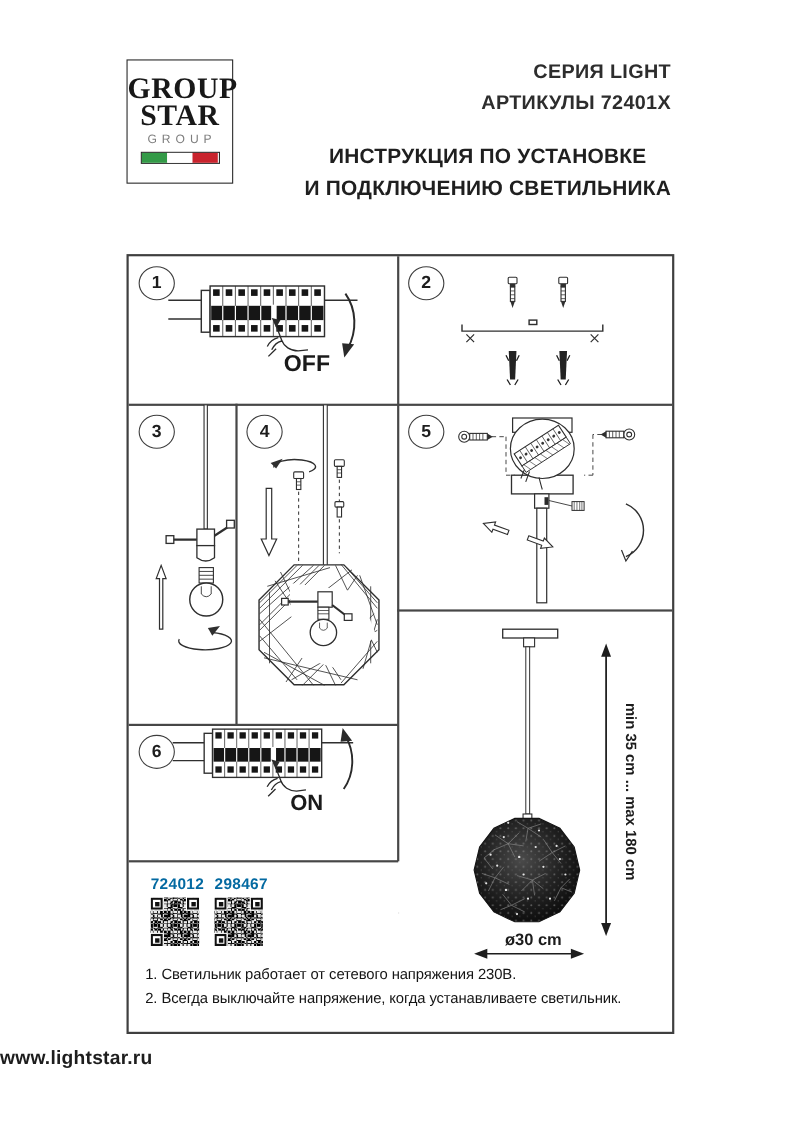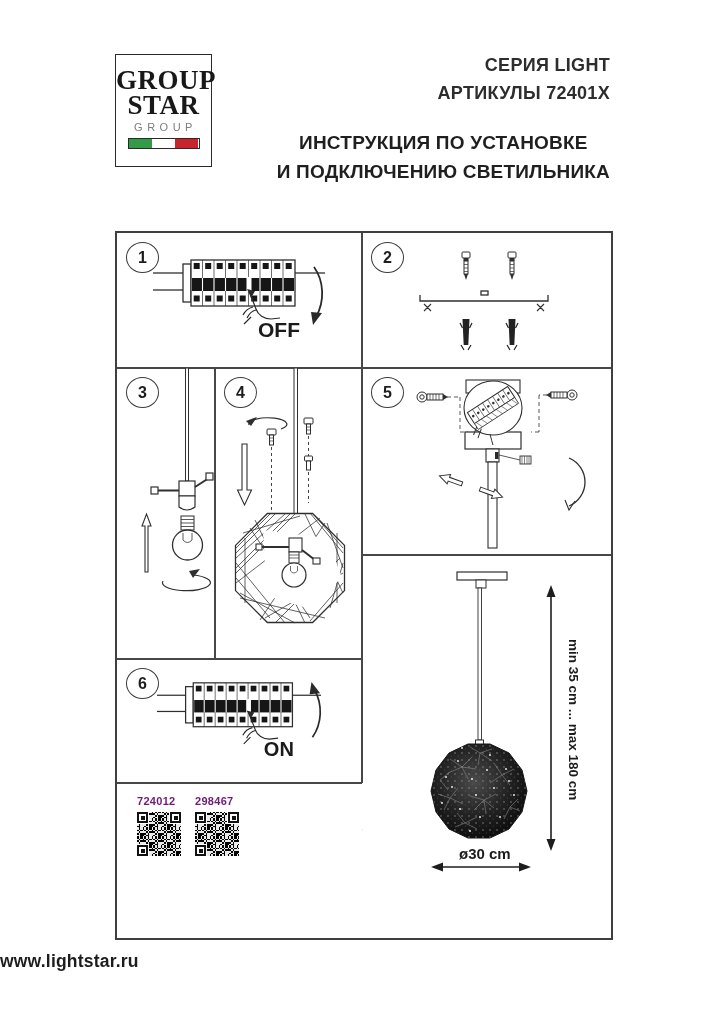--- a/index.html
+++ b/index.html
@@ -28,21 +28,21 @@
 
   .panel{position:absolute;}
   .step{position:absolute;width:31px;height:29px;border:1.5px solid #3d3d3d;border-radius:50%;
         display:flex;align-items:center;justify-content:center;background:#fff;
         font-size:16px;font-weight:bold;color:#1d1d1d;z-index:3;}
   svg{display:block;}
   svg text{font-family:"Liberation Sans",sans-serif;}
 
   
   .qr-block{position:absolute;width:48px;text-align:left;}
-  .qr-label{font-size:11px;font-weight:bold;color:#701a75;letter-spacing:.3px;}
+  .qr-label{font-size:14px;font-weight:bold;color:#0369a1;letter-spacing:.3px;}
   .qr{position:relative;width:44px;height:44px;margin-top:5px;
       background:
         repeating-conic-gradient(#161616 0% 25%, #fff 0% 50%) 0 0/6px 6px,
         repeating-conic-gradient(#161616 0% 25%, #fff 0% 50%) 2px 1px/9px 9px;
       background-blend-mode:difference;}
   .qr i{position:absolute;width:11px;height:11px;background:#fff;border:2px solid #111;
         box-sizing:border-box;outline:1px solid #fff;}
   .qr i::after{content:"";position:absolute;inset:1.5px;background:#111;}
   .qr .tl{top:0;left:0;} .qr .tr{top:0;right:0;} .qr .bl{bottom:0;left:0;}
 
@@ -305,21 +305,21 @@
           <path transform="translate(100,116) rotate(-160)" d="M0,-2 h14 v-3 l10,5 -10,5 v-3 h-14 z"></path>
           <path transform="translate(118,121) rotate(20)" d="M0,-2 h14 v-3 l10,5 -10,5 v-3 h-14 z"></path>
         </g>
         <g fill="none" stroke="#2f2f2f">
           <path d="M207,90 a26,26 0 0 1 0,48" stroke-width="1.3"></path>
           <path d="M203,132 l4,10 6,-9" stroke-width="1.1"></path>
         </g>
       </svg>
     </div>
 
-    <div class="panel" style="left:0;top:426px;width:197px;height:124px">
+    <div class="panel" style="left:0;top:406px;width:197px;height:124px">
       <svg width="245" height="124" viewBox="0 0 245 130">
         <g stroke="#2f2f2f" stroke-width="1.3" fill="none">
           <line x1="36" y1="38" x2="66" y2="38"></line>
             <line x1="36" y1="55" x2="66" y2="55"></line>
           <line x1="178" y1="38" x2="208" y2="38"></line>
           <rect x="66" y="29" width="8" height="38" fill="#fff"></rect>
           <rect x="74" y="25" width="104" height="46" fill="#fff"></rect>
         </g>
         <path d="M85.5,25 v46 M97,25 v46 M108.5,25 v46 M120,25 v46 M131.5,25 v46 M143,25 v46 M154.5,25 v46 M166,25 v46" stroke="#2f2f2f" stroke-width=".7"></path>
         <g fill="#161616">
@@ -435,16 +435,20 @@
     </div>
     <div class="qr-block" style="left:78px;top:562px">
       <div class="qr-label">298467</div>
       <div class="qr">
           <i class="tl"></i>
           <i class="tr"></i>
           <i class="bl"></i>
         </div>
     </div>
 
+    <div id="notes">
+      <div>1. Светильник работает от сетевого напряжения 230В.</div>
+      <div>2. Всегда выключайте напряжение, когда устанавливаете светильник.</div>
+    </div>
   </div>
 
   <div id="footer">www.lightstar.ru</div>
 </div>
 
 </body></html>

